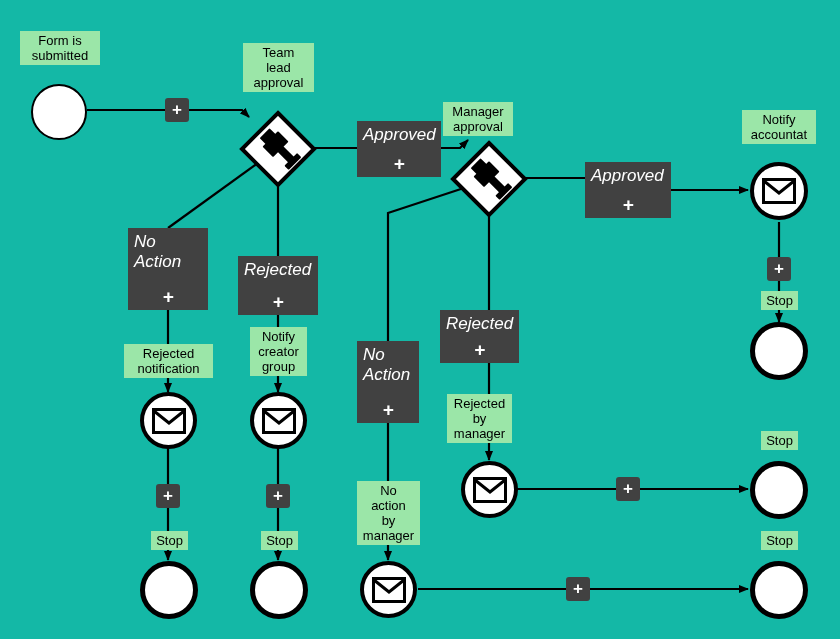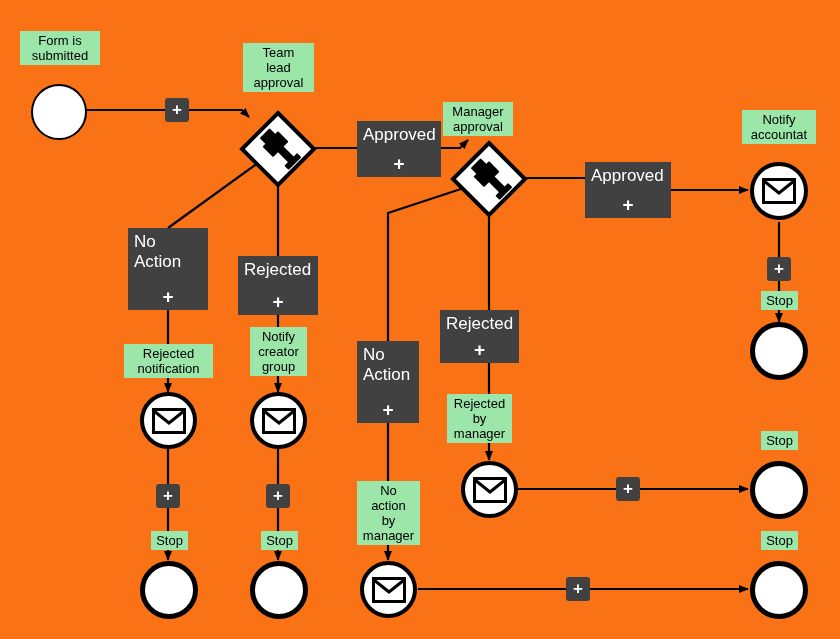--- a/index.html
+++ b/index.html
@@ -1,33 +1,33 @@
 <!DOCTYPE html>
 <html><head>
 <meta charset="utf-8">
 <title>BPMN Approval Workflow</title>
 <style>
   html,body{margin:0;padding:0;background:#ffffff;}
   body{font-family:"Liberation Sans", sans-serif;}
-  #canvas{position:relative;width:840px;height:639px;background:#f97316;overflow:hidden;}
+  #canvas{position:relative;width:840px;height:639px;background:#14b8a6;overflow:hidden;}
   svg#wires{position:absolute;left:0;top:0;width:840px;height:639px;}
 
   
   .lbl{
     position:absolute;background:#9BE6A8;color:#000000;
     font-size:13px;line-height:15px;text-align:center;
     padding:2px 4px;box-sizing:border-box;z-index:5;
     white-space:pre-line;
   }
 
   
   .task{
     position:absolute;background:#414141;color:#ffffff;
     font-size:17px;line-height:20px;box-sizing:border-box;
-    padding:4px 17px 2px 6px;z-index:4;
+    padding:4px 17px 2px 6px;z-index:4;font-style:italic;
   }
   .task .tlabel{display:block;text-align:left;}
   .task .plus{
     position:absolute;left:0;right:0;bottom:4px;text-align:center;
     font-size:19px;font-weight:bold;line-height:19px;color:#ffffff;
   }
 
   
   .plusbox{
     position:absolute;background:#414141;border-radius:3px;

